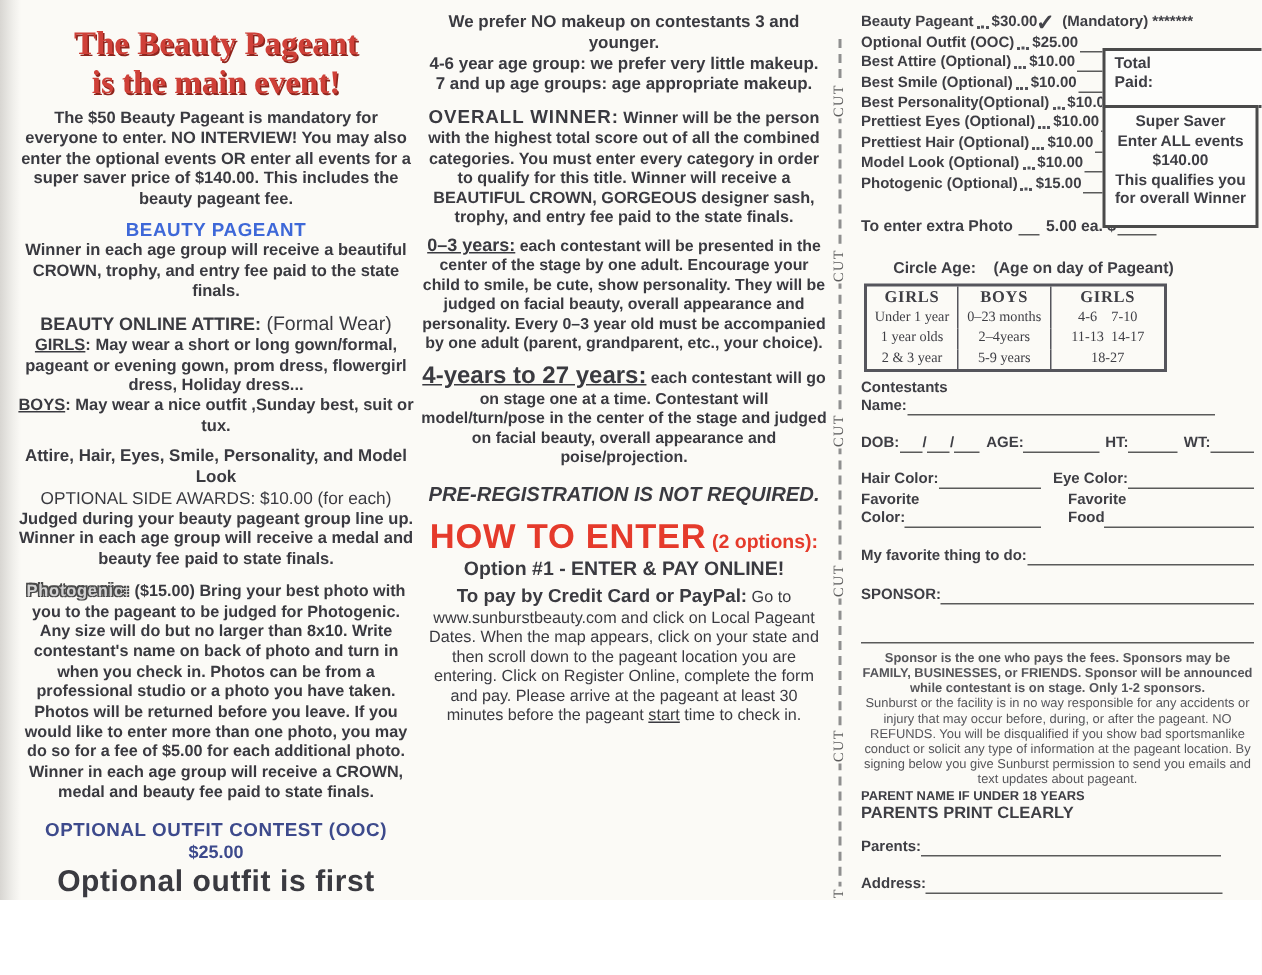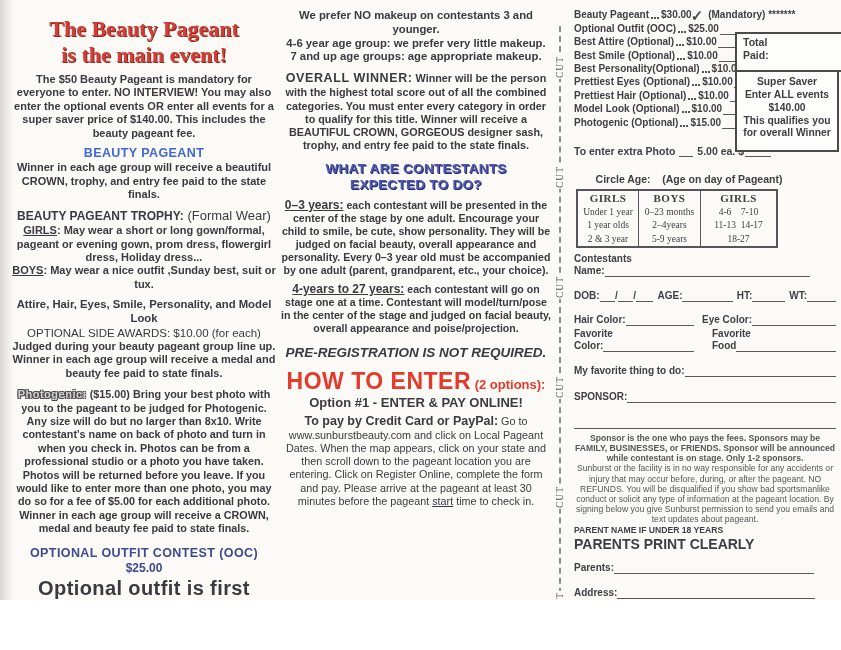--- a/index.html
+++ b/index.html
@@ -56,21 +56,21 @@
 
   <div class="col col-left">
     <h1 class="title-red">
       <span>The Beauty Pageant</span><br>
       <span>is the main event!</span>
     </h1>
     <p class="dk" style="margin-top:5px;">The $50 Beauty Pageant is mandatory for everyone to enter. NO INTERVIEW! You may also enter the optional events OR enter all events for a super saver price of $140.00.  This includes the beauty pageant fee.</p>
     <h2 class="blue-head">BEAUTY PAGEANT</h2>
     <p class="dk">Winner in each age group will receive a beautiful CROWN, trophy, and entry fee paid to the state finals.</p>
     <p style="margin-top:7px;font-size:12px;">
-      <span class="dk">BEAUTY PAGEANT TROPHY:</span><span class="dk" style="font-weight:normal;font-size:13px;"> (Formal Wear)</span>
+      <span class="dk">BEAUTY ONLINE ATTIRE:</span><span class="dk" style="font-weight:normal;font-size:13px;"> (Formal Wear)</span>
     </p>
     <p>
       <span class="dk ul">GIRLS</span><span class="dk">: May wear a short or long gown/formal, pageant or evening gown, prom dress, flowergirl dress,  Holiday dress...</span>
     </p>
     <p>
       <span class="dk ul">BOYS</span><span class="dk">: May wear a nice outfit ,Sunday best, suit or tux.</span>
     </p>
     <p class="dk" style="margin-top:7px;font-size:11.3px;">Attire, Hair, Eyes, Smile, Personality, and Model Look</p>
     <p class="dk" style="font-weight:normal;font-size:11.5px;">OPTIONAL SIDE AWARDS: $10.00 (for each)</p>
     <p class="dk">Judged during your  beauty pageant group line up.</p>
@@ -84,29 +84,25 @@
 
   </div>
 
   <div class="col col-mid">
     <p class="dk" style="font-size:11.3px;margin-top:3px;">We prefer NO makeup on contestants 3 and younger.</p>
     <p class="dk" style="font-size:11.3px;">4-6 year age group: we prefer very little makeup.</p>
     <p class="dk" style="font-size:11.3px;">7 and up age groups: age appropriate makeup.</p>
     <p style="margin-top:7px;">
       <span class="dk" style="font-size:12.5px;letter-spacing:.6px;">OVERALL WINNER:</span><span class="dk" style="font-size:10.8px;"> Winner will be the person with the highest total score out of all the combined categories. You must enter every category in order to qualify for this title.  Winner will receive a BEAUTIFUL CROWN, GORGEOUS designer sash, trophy, and entry fee paid to the state finals.</span>
     </p>
-    <h2 class="outline-blue" style="margin-top:9px;">
-      <span>WHAT ARE CONTESTANTS</span><br>
-      <span>EXPECTED TO DO?</span>
-    </h2>
     <p style="margin-top:4px;">
       <span class="dk ul" style="font-size:12px;">0–3 years:</span><span class="dk"> each contestant will be presented in the center of the stage by one adult. Encourage your child to smile, be cute, show personality. They will be judged on facial beauty, overall appearance and personality. Every 0–3 year old must be accompanied by one adult (parent, grandparent, etc., your choice).</span>
     </p>
     <p style="margin-top:5px;">
-      <span class="dk ul" style="font-size:12px;">4-years to 27 years:</span><span class="dk">  each contestant will go on stage one at a time. Contestant will model/turn/pose in the center of the stage and judged on  facial beauty, overall appearance and poise/projection.</span>
+      <span class="dk ul" style="font-size:16px;">4-years to 27 years:</span><span class="dk">  each contestant will go on stage one at a time. Contestant will model/turn/pose in the center of the stage and judged on  facial beauty, overall appearance and poise/projection.</span>
     </p>
     <p class="dk it" style="margin-top:10px;font-size:13.5px;">PRE-REGISTRATION IS NOT REQUIRED.</p>
     <p style="margin-top:5px;">
       <span style="color:#e53a2b;font-size:23px;letter-spacing:.5px;">HOW TO ENTER</span><span style="color:#e53a2b;font-size:13px;"> (2 options):</span>
     </p>
     <p class="dk" style="font-size:13px;">Option #1 - ENTER &amp; PAY ONLINE!</p>
     <p style="margin-top:3px;">
       <span class="dk" style="font-size:12.5px;">To pay by Credit Card or PayPal:</span><span class="dk" style="font-weight:normal;font-size:10.8px;">  Go to www.sunburstbeauty.com and click on Local Pageant Dates. When the map appears, click on your state and then scroll down to the pageant location you are entering. Click on Register Online, complete the form and pay.  Please arrive at the pageant at least 30 minutes before the pageant </span><span class="dk ul" style="font-weight:normal;font-size:10.8px;">start</span><span class="dk" style="font-weight:normal;font-size:10.8px;"> time to check in.</span>
     </p>
 
@@ -270,21 +266,21 @@
       <span>SPONSOR:</span>
       <span class="blf"></span>
     </div>
     <div class="frow" style="margin-top:16px;">
       <span class="blf"></span>
     </div>
 
     <p class="note" style="margin-top:4px;font-weight:bold;">Sponsor is the one who pays the fees. Sponsors may be FAMILY, BUSINESSES,  or FRIENDS. Sponsor will be announced while contestant is on stage.  Only 1-2 sponsors.</p>
     <p class="note">Sunburst or the facility is in no way responsible for any accidents or injury that may occur before, during, or after the pageant. NO REFUNDS. You will be disqualified if you show bad sportsmanlike conduct or solicit any type of information at the pageant location. By signing below you give Sunburst permission to send you emails and text updates about pageant.</p>
     <p style="font-size:8.6px;font-weight:bold;margin-top:1px;">PARENT NAME IF UNDER 18 YEARS</p>
-    <p style="font-size:14px;font-weight:bold;">PARENTS  PRINT CLEARLY</p>
+    <p style="font-size:11px;font-weight:bold;">PARENTS  PRINT CLEARLY</p>
 
     <div class="frow" style="margin-top:10px;">
       <span>Parents:</span>
       <span class="blf" style="max-width:200px;"></span>
     </div>
     <div class="frow" style="margin-top:13px;">
       <span>Address:</span>
       <span class="blf" style="max-width:198px;"></span>
     </div>
     <div class="frow" style="margin-top:13px;">

